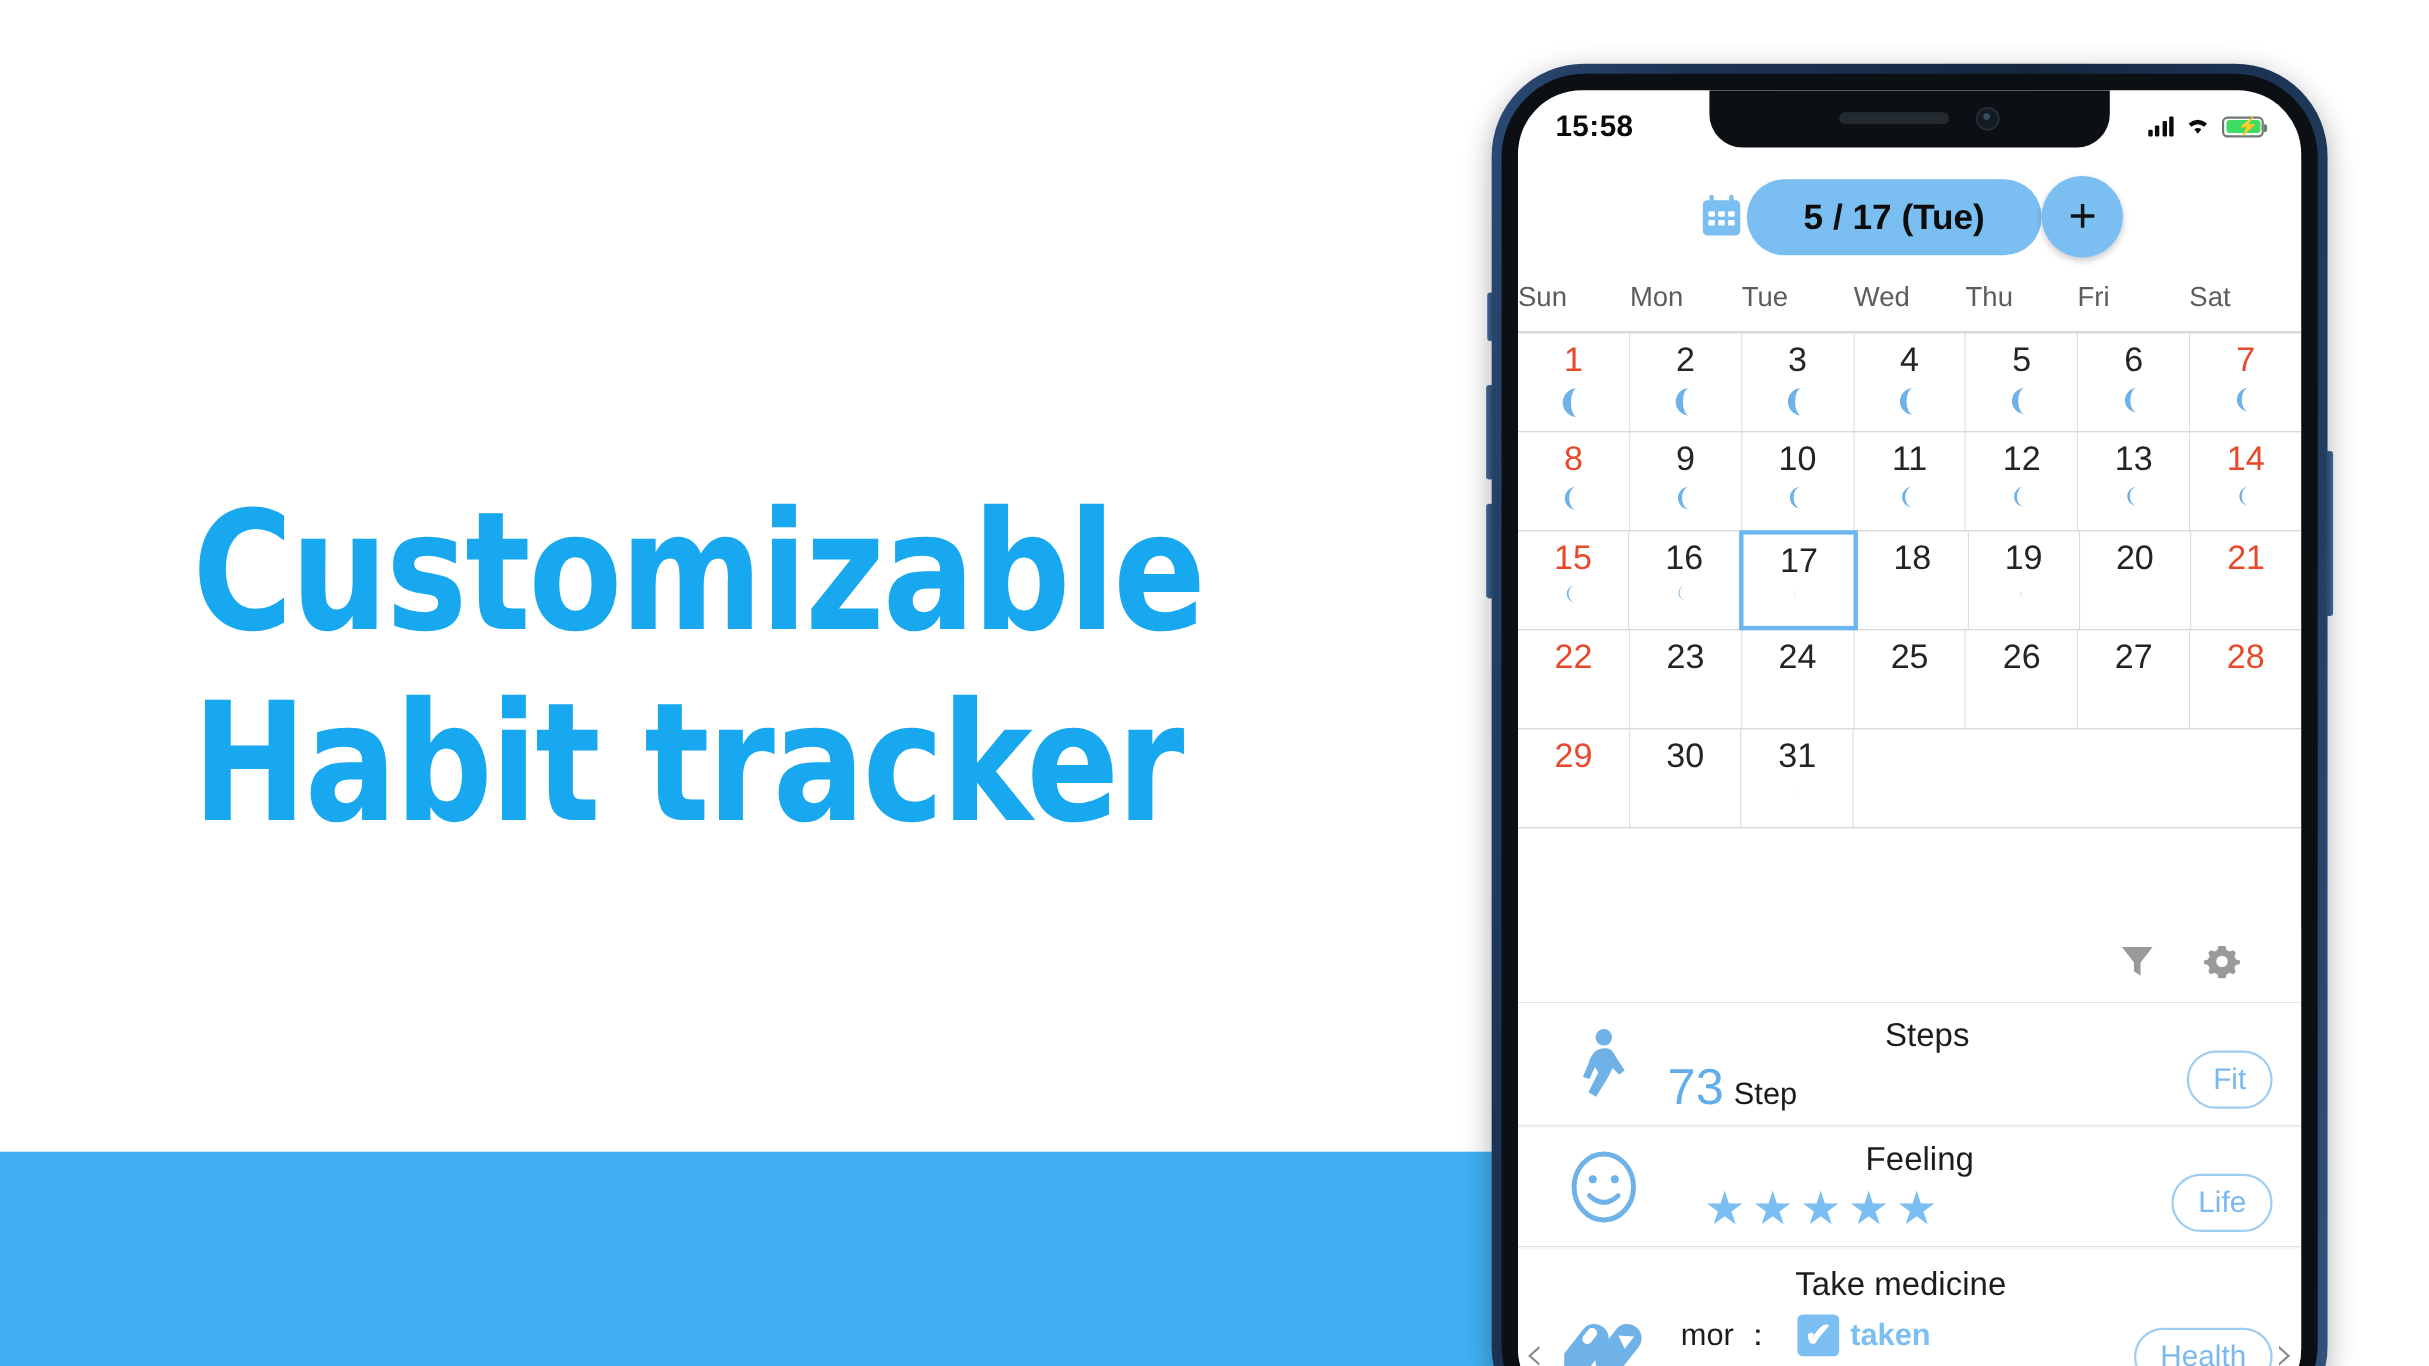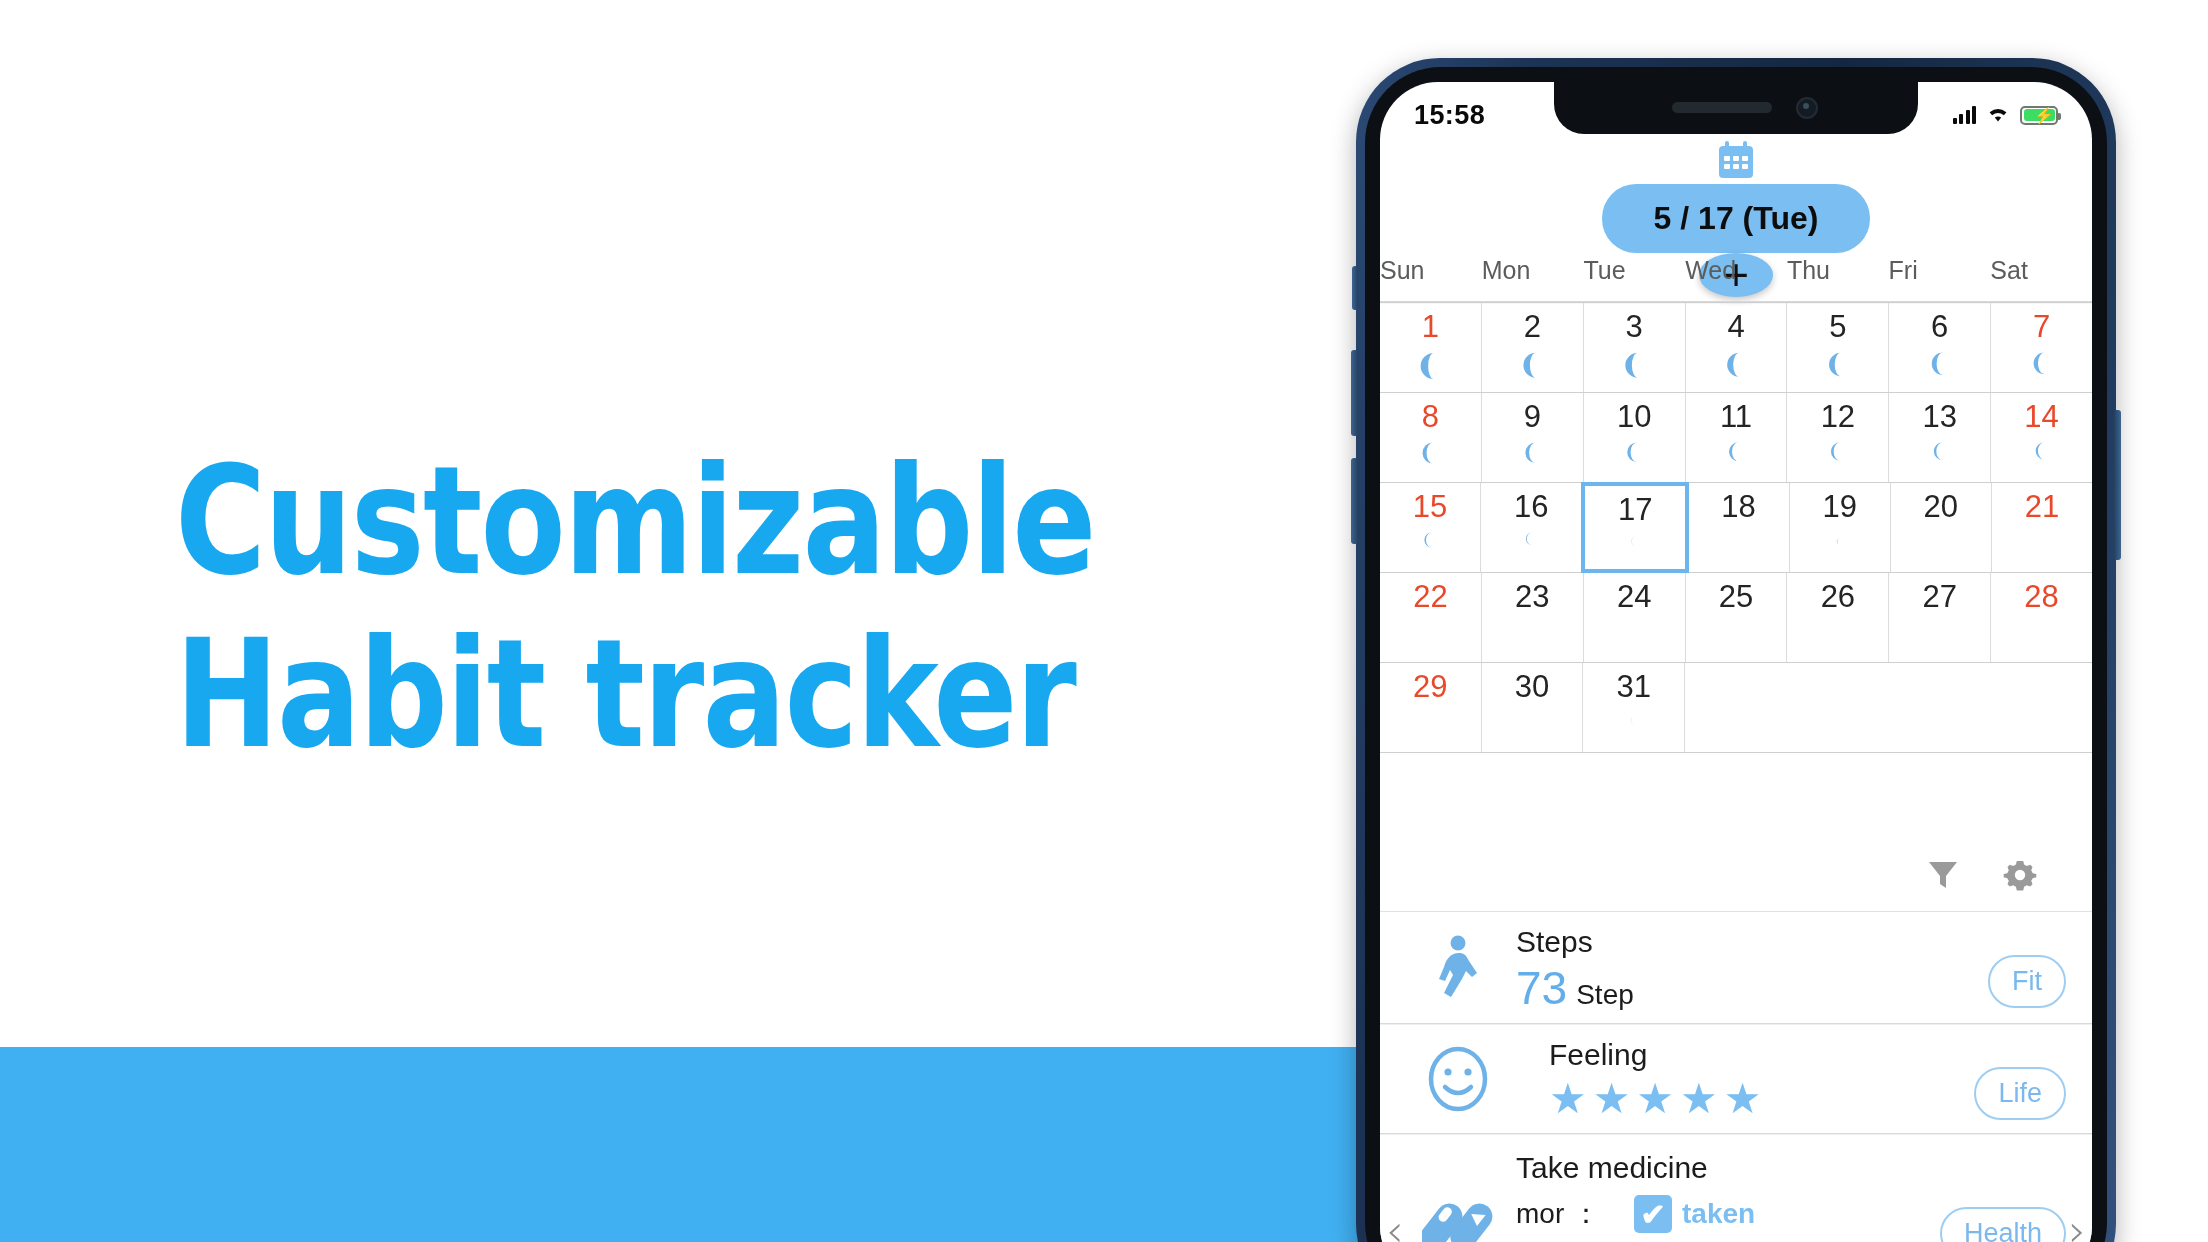--- a/index.html
+++ b/index.html
@@ -99,22 +99,22 @@
           background:#ffffff; }
   .batt-fill { position:absolute; left:1.5px; top:1.5px; width:31px; height:12px;
                background:#3ddc63; border-radius:3px; }
   .batt:after { content:""; position:absolute; right:-5px; top:5px; width:3px; height:7px;
                 background:#6f7a6f; border-radius:0 2px 2px 0; }
   .bolt { position:absolute; left:12px; top:0px; font-size:16px; line-height:15px; color:#0a0a0a; z-index:2;}
 
   
   .app-header {
     position:absolute; left:0; top:56px; width:100%; height:118px;
-    display:flex; align-items:center; justify-content:space-between;
-    padding:0 28px; background:#fff;flex-direction:column;
+    display:flex; align-items:center; justify-content:center;
+    padding:0 28px; background:#fff;
   }
   .cal-ico { width:46px; height:46px; position:relative; }
   .date-pill {
     background:#7bbef2; border-radius:34px;
     padding:16px 52px; font-size:32px; font-weight:bold; color:#0d0d0d;
     white-space:nowrap;
   }
   .plus-btn {
     width:74px; height:74px; border-radius:50%;
     background:#7bbef2; color:#101010;
@@ -159,21 +159,21 @@
 
   
   .habits { position:absolute; left:0; top:830px; width:100%; }
   .habit {
     position:relative; display:flex; align-items:center;
     padding:0 26px; border-bottom:1px solid #d9d9d9;
     background:#fff;
   }
   .habit + .habit { border-top:1px solid #efefef; }
   .h-icon { width:104px; flex:0 0 104px; display:flex; align-items:center; justify-content:center; }
-  .h-body { flex:1; padding-left:6px; }
+  .h-body { flex:1; padding-left:6px;text-align:center; }
   .h-title { font-size:30px; color:#1c1c1c; margin-bottom:6px; }
   .h-value { display:flex; align-items:baseline; gap:9px; }
   .h-num { font-size:46px; color:#63aeea; font-weight:400; line-height:1; }
   .h-unit { font-size:28px; color:#1b1b1b; }
   .tag {
     border:2px solid #9ecdf2; border-radius:30px;
     color:#7ab8ee; font-size:27px; padding:9px 22px; white-space:nowrap;margin-top:28px;
   }
   .stars { display:flex; gap:6px; color:#7bbef2; font-size:42px; line-height:1; }
 

